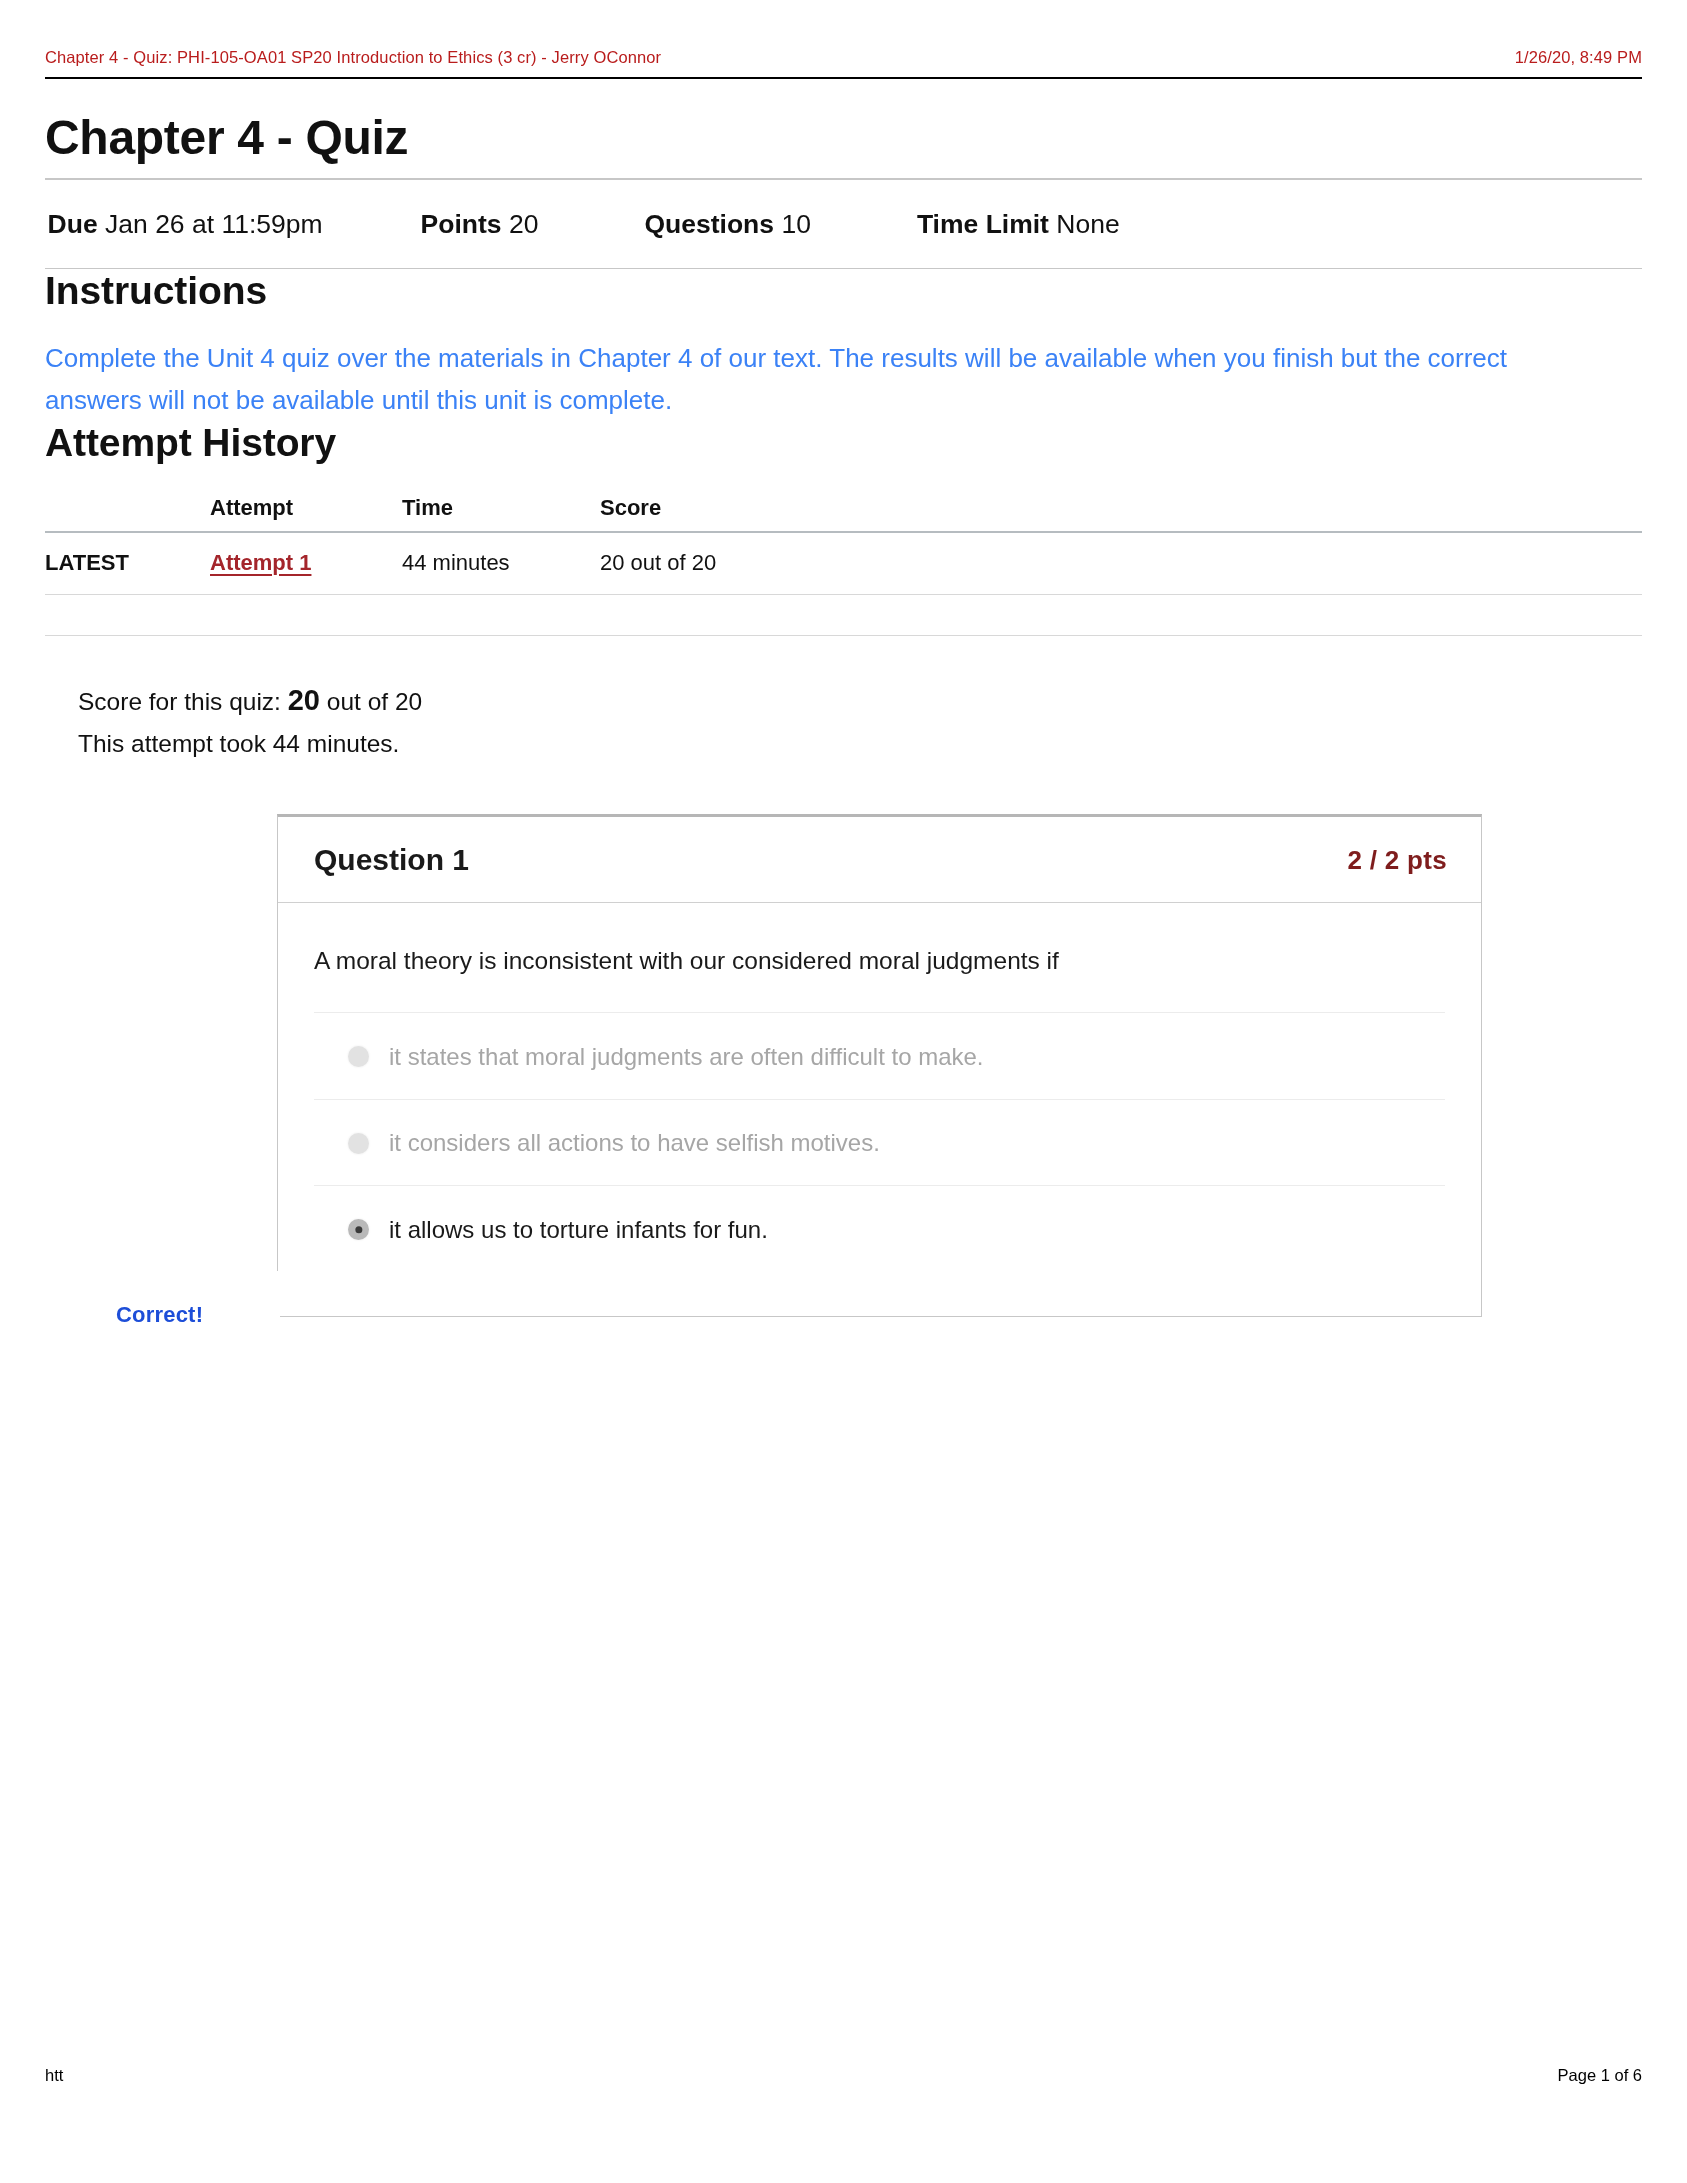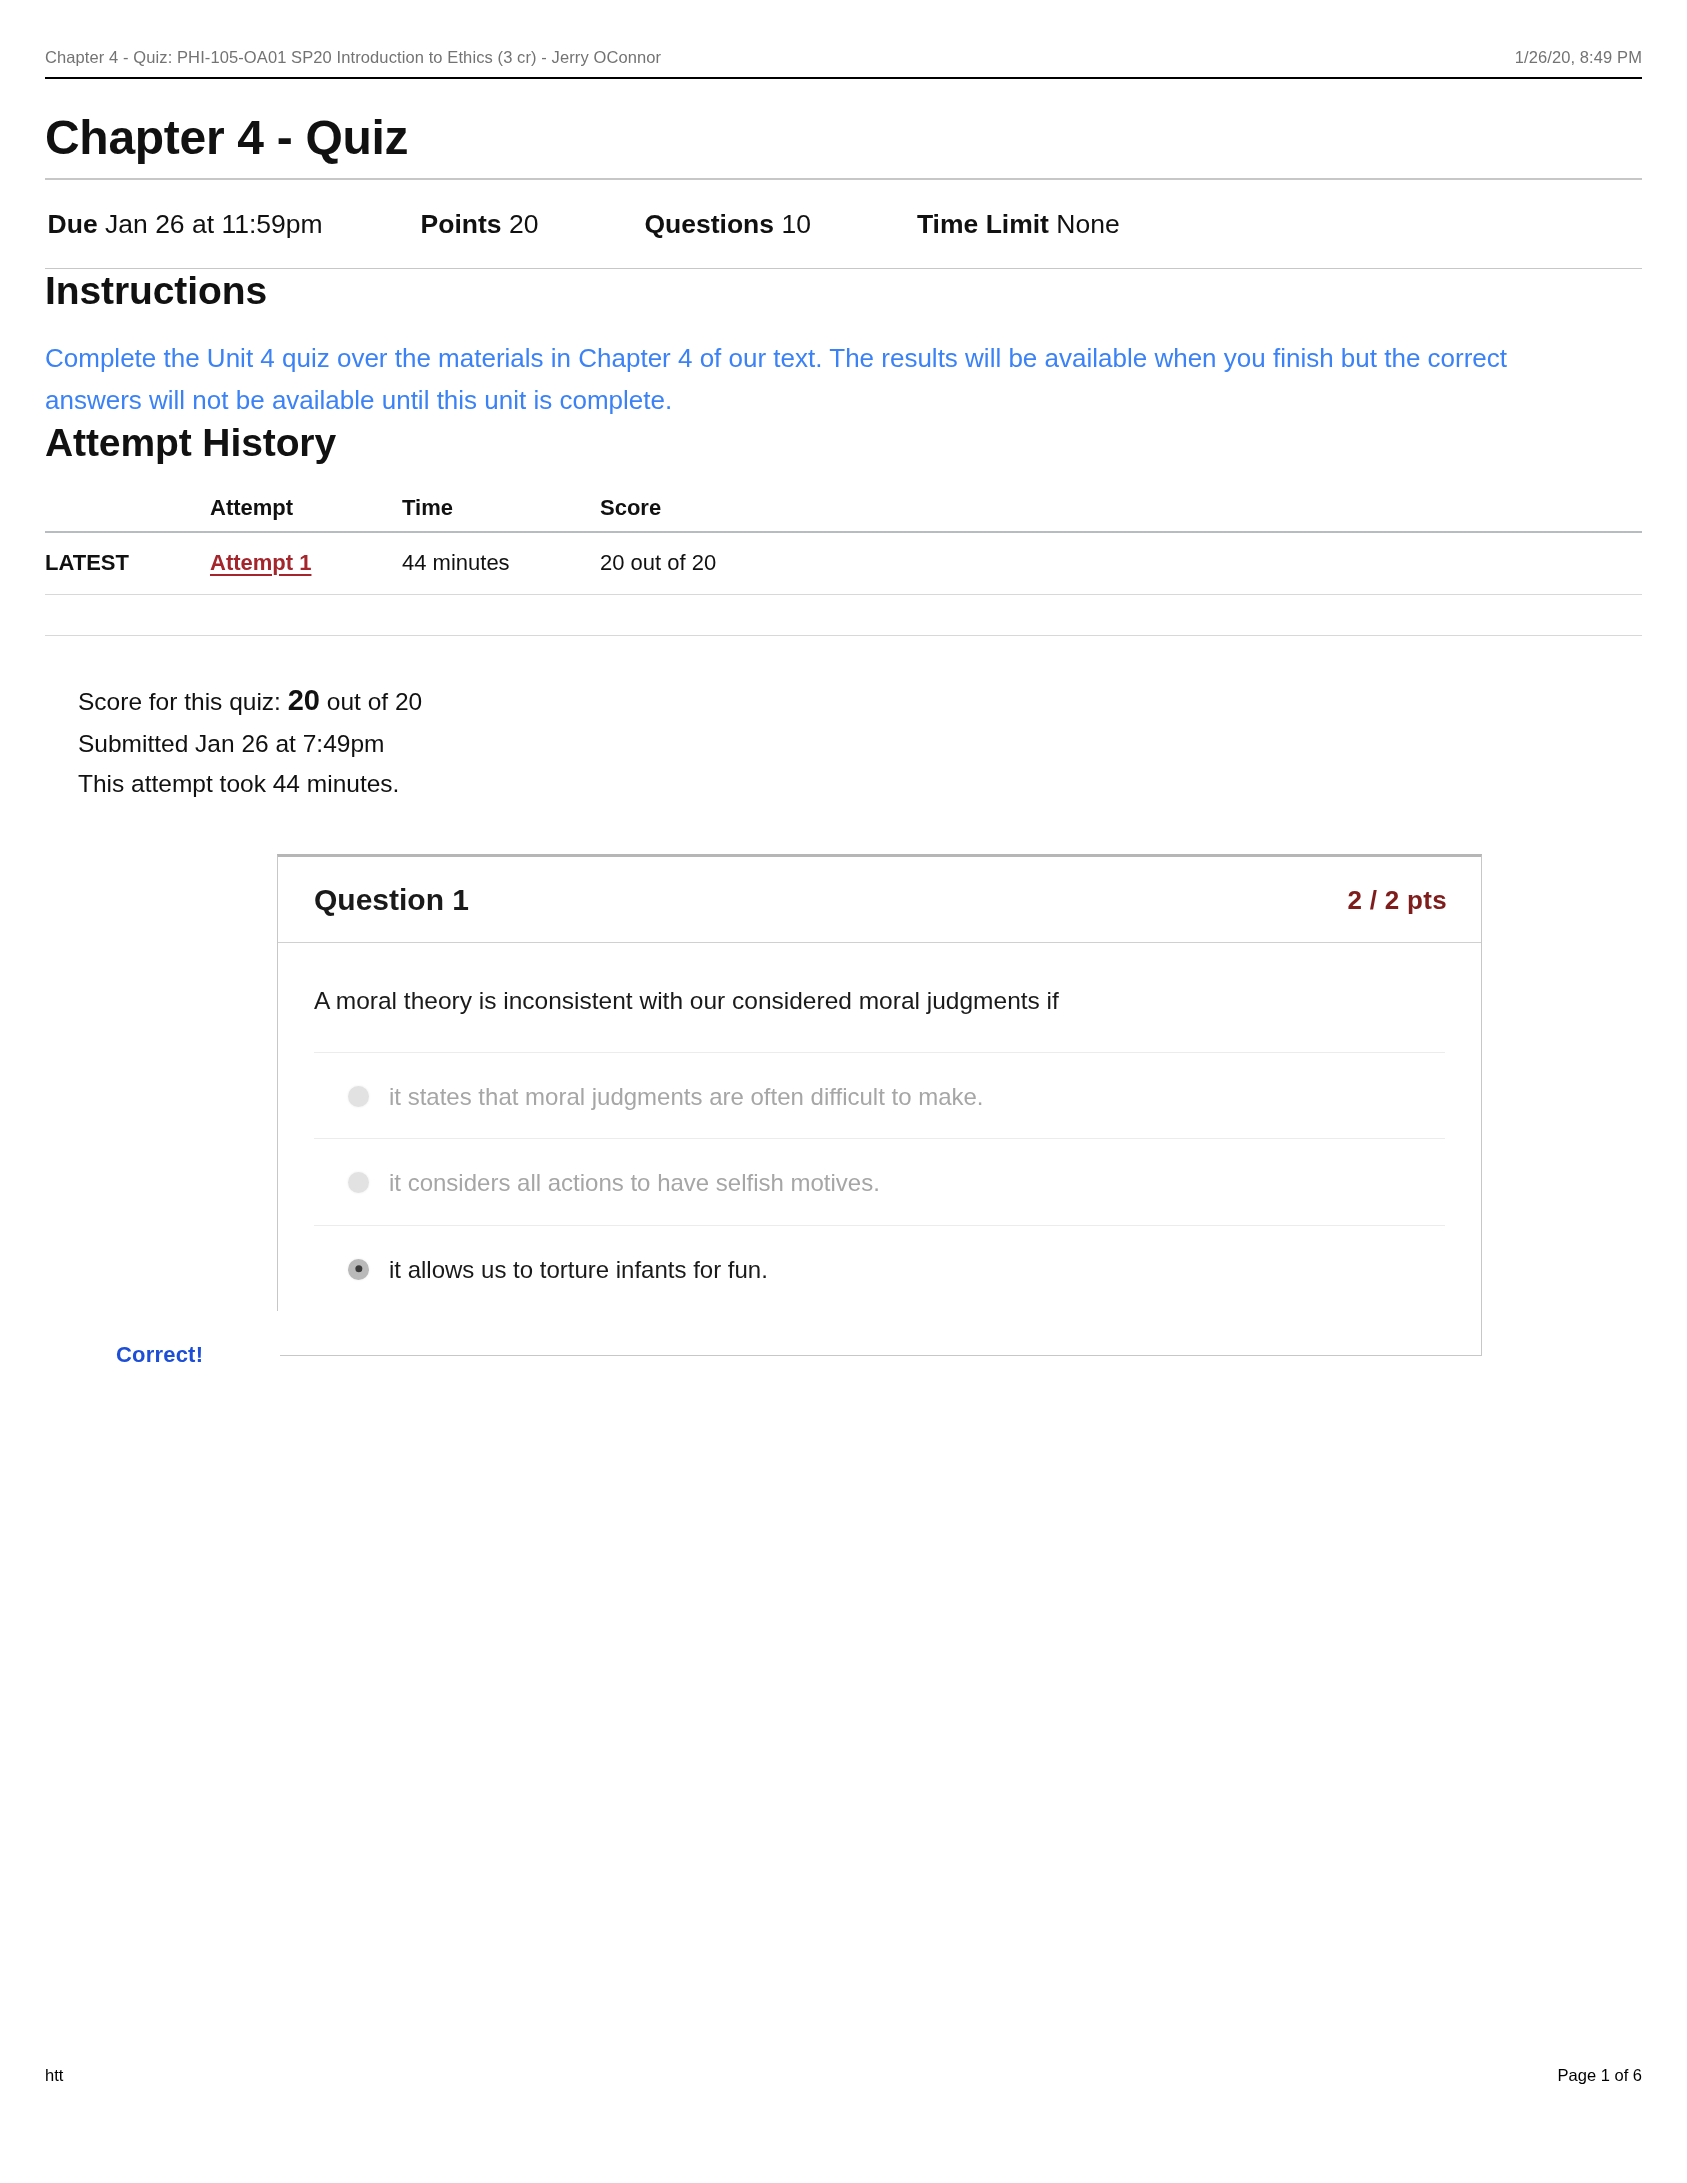--- a/index.html
+++ b/index.html
@@ -24,21 +24,21 @@
   .print-header {
     position: absolute;
     left: 45px;
     right: 45px;
     top: 48px;
     display: flex;
     justify-content: space-between;
     align-items: baseline;
     font-size: 16.5px;
     letter-spacing: 0.1px;
-    color: #737373;
+    color: #b91c1c;
   }
   .print-header .ph-right { white-space: nowrap; }
   .header-rule {
     position: absolute;
     left: 45px;
     right: 45px;
     top: 77px;
     height: 2px;
     background: #000000;
   }
@@ -329,21 +329,20 @@
       </tbody>
     </table>
     <div class="post-table-rule"></div>
 
     <div class="score-summary">
       <div>
         <span>Score for this quiz:</span>
         <span class="big-score">20</span>
         <span>out of 20</span>
       </div>
-      <div>Submitted Jan 26 at 7:49pm</div>
       <div>This attempt took 44 minutes.</div>
     </div>
 
     <div class="question-area">
 
       <div class="correct-flag">Correct!</div>
 
       <div class="question-box">
         <div class="border-notch"></div>
 

